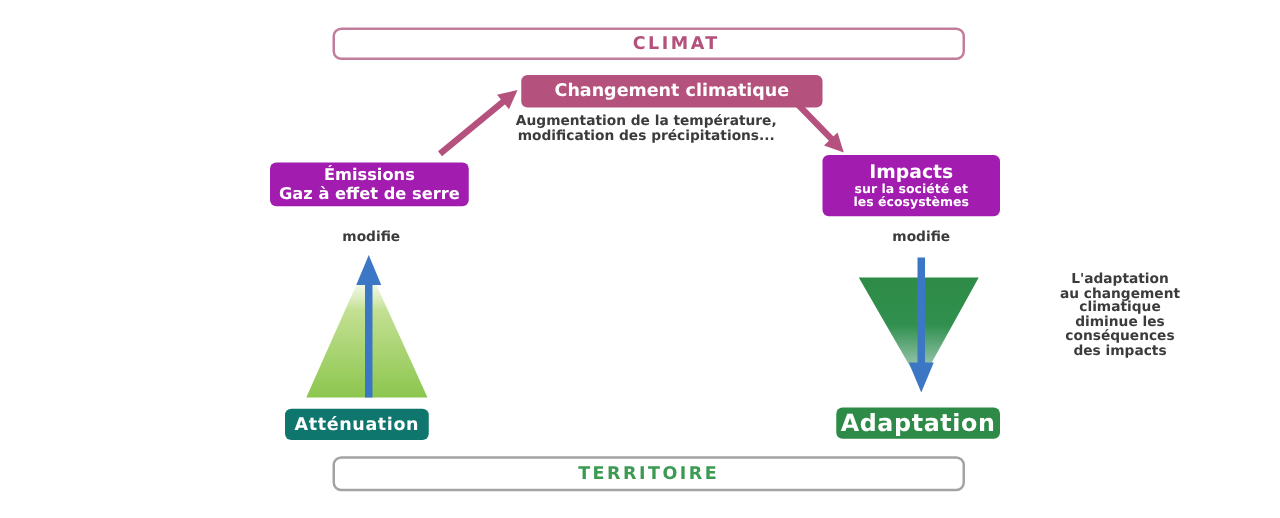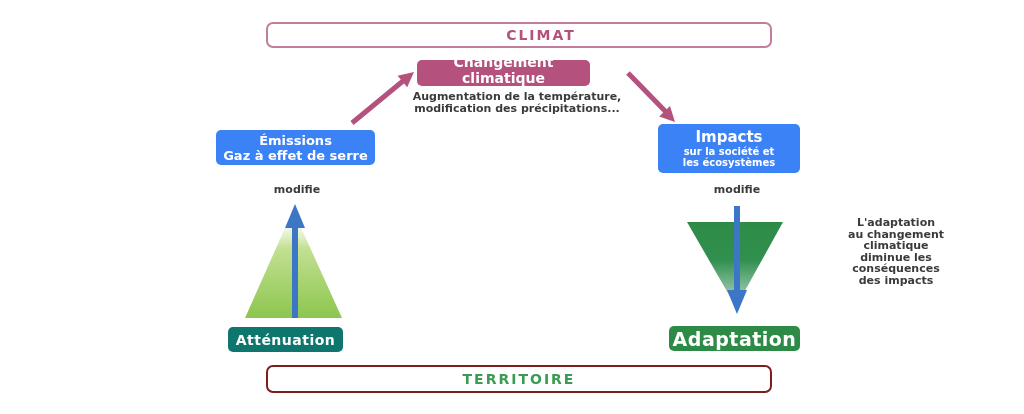--- a/index.html
+++ b/index.html
@@ -19,29 +19,29 @@
   }
   
   .banner {
     border-radius: 7px;
     background: #ffffff;
     font-weight: bold;
     font-size: 14px;
     letter-spacing: 2px;
   }
   .banner-climat { border: 2px solid #c37d9c; color: #b4517c; padding-left: 44px; }
-  .banner-territoire { border: 2px solid #7f1d1d; color: #3c9b53; }
+  .banner-territoire { border: 2px solid #a3a3a3; color: #3c9b53; }
   
   .solid-box {
     border-radius: 5px;
     color: #ffffff;
     font-weight: bold;
   }
   .pink-box  { background: #b4517c; font-size: 14px; }
-  .blue-box  { background: #3b82f6; }
+  .blue-box  { background: #a21caf; }
   .lgreen-box { background: #0f766e; font-size: 14px; letter-spacing: 0.5px; }
   .dgreen-box { background: #2e8b47; font-size: 19px; letter-spacing: 0.5px; }
   .note {
     color: #3b3b3b;
     font-weight: bold;
     font-size: 11px;
     line-height: 11.5px;
     text-align: center;
   }
   .modifie {
@@ -97,21 +97,21 @@
     <g>
       <line x1="737" y1="206" x2="737" y2="292" stroke="#3c77c5" stroke-width="6"></line>
       <polygon points="737,314 727,290 747,290" fill="#3c77c5"></polygon>
     </g>
   </svg>
 
   <div class="abs banner banner-climat center-flex" style="left:266px; top:22px; width:506px; height:26px;">
     <span>CLIMAT</span>
   </div>
 
-  <div class="abs solid-box pink-box center-flex" style="left:417px; top:60px; width:173px; height:26px;justify-content:flex-end;">
+  <div class="abs solid-box pink-box center-flex" style="left:417px; top:60px; width:241px; height:26px;">
     <span>Changement climatique</span>
   </div>
 
   <div class="abs note" style="left:387px; top:91px; width:260px;">
     <div>Augmentation de la température,</div>
     <div>modification des précipitations...</div>
   </div>
 
   <div class="abs solid-box blue-box center-flex emissions-text" style="left:216px; top:130px; width:159px; height:35px;">
     <div>Émissions</div>

